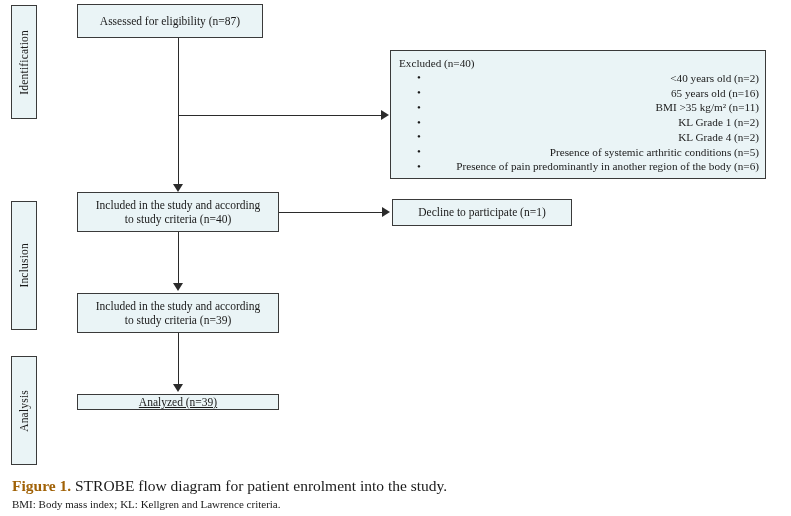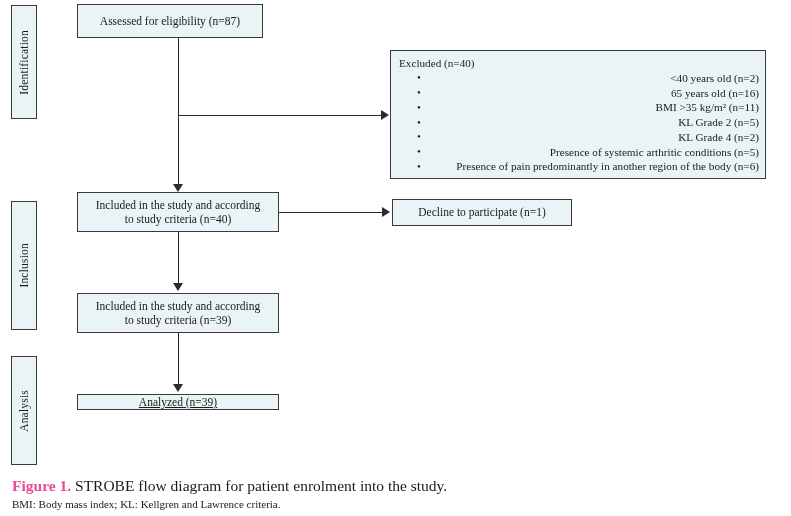--- a/index.html
+++ b/index.html
@@ -160,21 +160,21 @@
     width: 760px;
   }
   #caption-main {
     font-family: "Liberation Serif", serif;
     font-size: 15.5px;
     color: #1a1a1a;
     line-height: 1.15;
     margin: 0;
   }
   #caption-main .fig-label {
-    color: #ec4899;
+    color: #a16207;
     font-weight: bold;
   }
   #caption-sub {
     font-family: "Liberation Serif", serif;
     font-size: 11px;
     color: #1a1a1a;
     margin: 3px 0 0 0;
     line-height: 1.2;
   }
 </style>
@@ -218,21 +218,21 @@
 <div class="flow-box" id="box-decline">
   <span>Decline to participate (n=1)</span>
 </div>
 
 <div id="box-excluded">
   <span class="excl-title">Excluded (n=40)</span>
   <ul>
     <li>&lt;40 years old (n=2)</li>
     <li>65 years old (n=16)</li>
     <li>BMI &gt;35 kg/m² (n=11)</li>
-    <li>KL Grade 2 (n=5)</li>
+    <li>KL Grade 1 (n=2)</li>
     <li>KL Grade 4 (n=2)</li>
     <li>Presence of systemic arthritic conditions (n=5)</li>
     <li>Presence of pain predominantly in another region of the body (n=6)</li>
   </ul>
 </div>
 
 <div class="vline" id="v-main-1"></div>
 <div class="arrow-down" id="arrow-main-1"></div>
 
 <div class="hline" id="h-excluded"></div>

